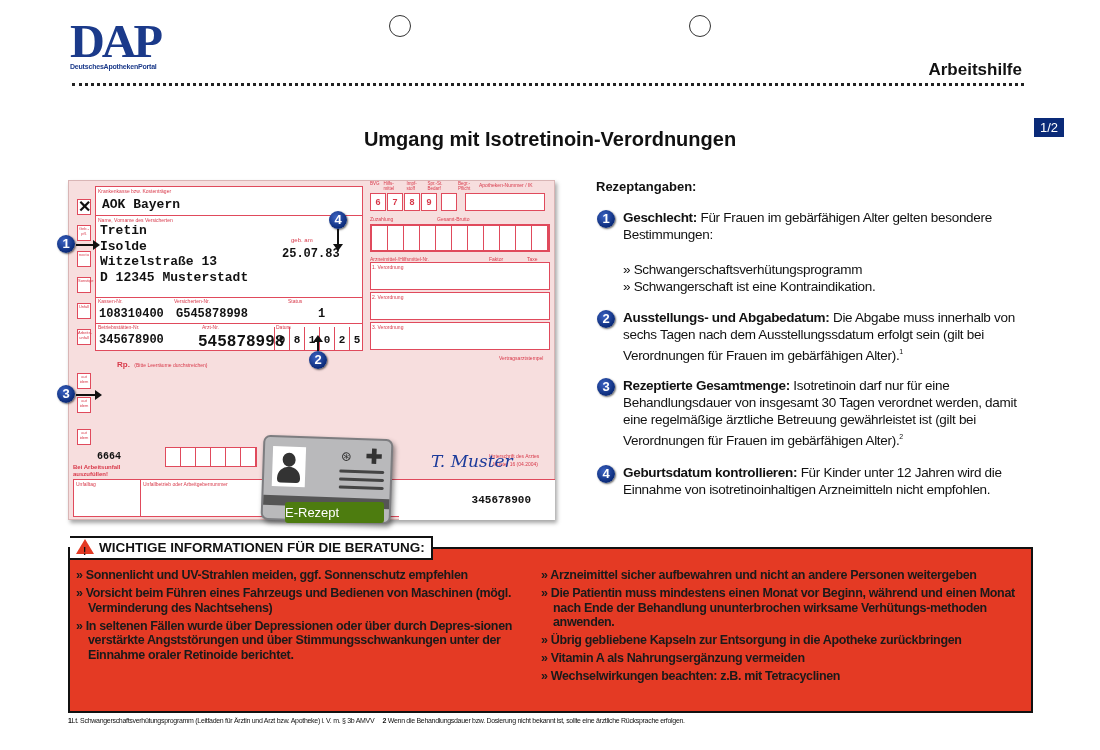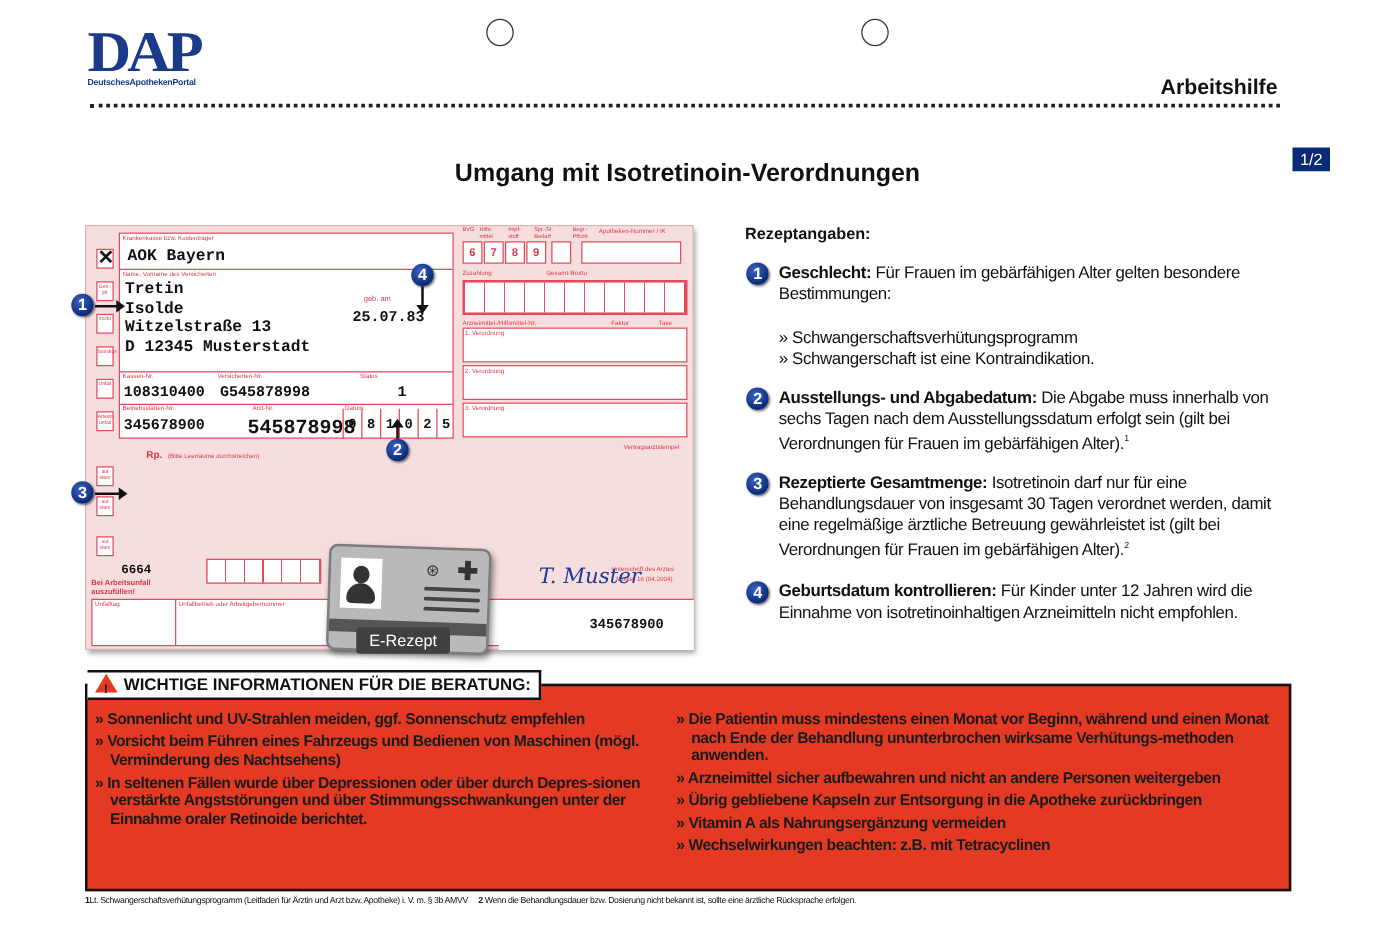--- a/index.html
+++ b/index.html
@@ -35,21 +35,21 @@
   .arrow-up::before { content: ""; position: absolute; top: -6px; left: -4px; border-bottom: 7px solid #111; border-left: 5px solid transparent; border-right: 5px solid transparent; }
 
   .doctor { position: absolute; left: 330px; top: 190px; font-size: 14px; font-weight: bold; line-height: 15.5px; color: #111; letter-spacing: -0.3px; }
   .signature { position: absolute; left: 362px; top: 270px; font-family: "DejaVu Serif", serif; font-style: italic; font-size: 17px; color: #1b3a9a; }
 
   
   .ecard { left: 262px; top: 437px; width: 130px; height: 85px; background: #b9b9bb; border: 2px solid #7d7d80; border-radius: 7px; transform: rotate(2deg); box-shadow: 2px 3px 5px rgba(0,0,0,0.45); }
   .ecard-photo { position: absolute; left: 8px; top: 9px; width: 33px; height: 40px; background: #fff; }
   .ecard-stripe { position: absolute; left: 0; right: 0; top: 58px; height: 10px; background: #555; }
   .ecard-line { position: absolute; left: 75px; height: 3px; width: 45px; background: #444; border-radius: 2px; }
-  .ecard-label { left: 285px; top: 502px; width: 75px; height: 21px; background: #404040; color: #fff; font-size: 13px; text-align: center; line-height: 21px; border-radius: 3px; }
+  .ecard-label { left: 285px; top: 502px; width: 99px; height: 21px; background: #4d7c0f; color: #fff; font-size: 13px; line-height: 21px; border-radius: 3px; }
 
   
   .rz-title { left: 596px; top: 179px; font-size: 13px; font-weight: bold; }
   .rz-item { position: absolute; left: 597px; width: 440px; font-size: 13.5px; line-height: 17px; letter-spacing: -0.3px; }
   .rz-item .badge { left: 0; top: 1px; }
   .rz-item .txt { margin-left: 26px; }
   .rz-item b { font-weight: bold; }
   .rz-sub { position: absolute; left: 623px; font-size: 13.5px; line-height: 17px; letter-spacing: -0.3px; }
   sup { font-size: 7px; vertical-align: 6px; }
 
@@ -230,22 +230,22 @@
 <div class="abs info"></div>
 <div class="abs info-head">
   <span class="warn-tri"><span>!</span></span><span>WICHTIGE INFORMATIONEN FÜR DIE BERATUNG:</span>
 </div>
 <div class="info-col" style="left:76px;width:458px;">
   <div class="li">» Sonnenlicht und UV-Strahlen meiden, ggf. Sonnenschutz empfehlen</div>
   <div class="li">» Vorsicht beim Führen eines Fahrzeugs und Bedienen von Maschinen (mögl. Verminderung des Nachtsehens)</div>
   <div class="li">» In seltenen Fällen wurde über Depressionen oder über durch Depres-sionen verstärkte Angststörungen und über Stimmungsschwankungen unter der Einnahme oraler Retinoide berichtet.</div>
 </div>
 <div class="info-col" style="left:541px;width:485px;">
+  <div class="li">» Arzneimittel sicher aufbewahren und nicht an andere Personen weitergeben</div>
   <div class="li">» Die Patientin muss mindestens einen Monat vor Beginn, während und einen Monat nach Ende der Behandlung ununterbrochen wirksame Verhütungs-methoden anwenden.</div>
-  <div class="li">» Arzneimittel sicher aufbewahren und nicht an andere Personen weitergeben</div>
   <div class="li">» Übrig gebliebene Kapseln zur Entsorgung in die Apotheke zurückbringen</div>
   <div class="li">» Vitamin A als Nahrungsergänzung vermeiden</div>
   <div class="li">» Wechselwirkungen beachten: z.B. mit Tetracyclinen</div>
 </div>
 
 <div class="abs footnotes">
   <b>1</b><span>Lt. Schwangerschaftsverhütungsprogramm (Leitfaden für Ärztin und Arzt bzw. Apotheke) i. V. m. § 3b AMVV</span>
   &nbsp;&nbsp;&nbsp;&nbsp;<b>2</b> <span>Wenn die Behandlungsdauer bzw. Dosierung nicht bekannt ist, sollte eine ärztliche Rücksprache erfolgen.</span>
 </div>
 

